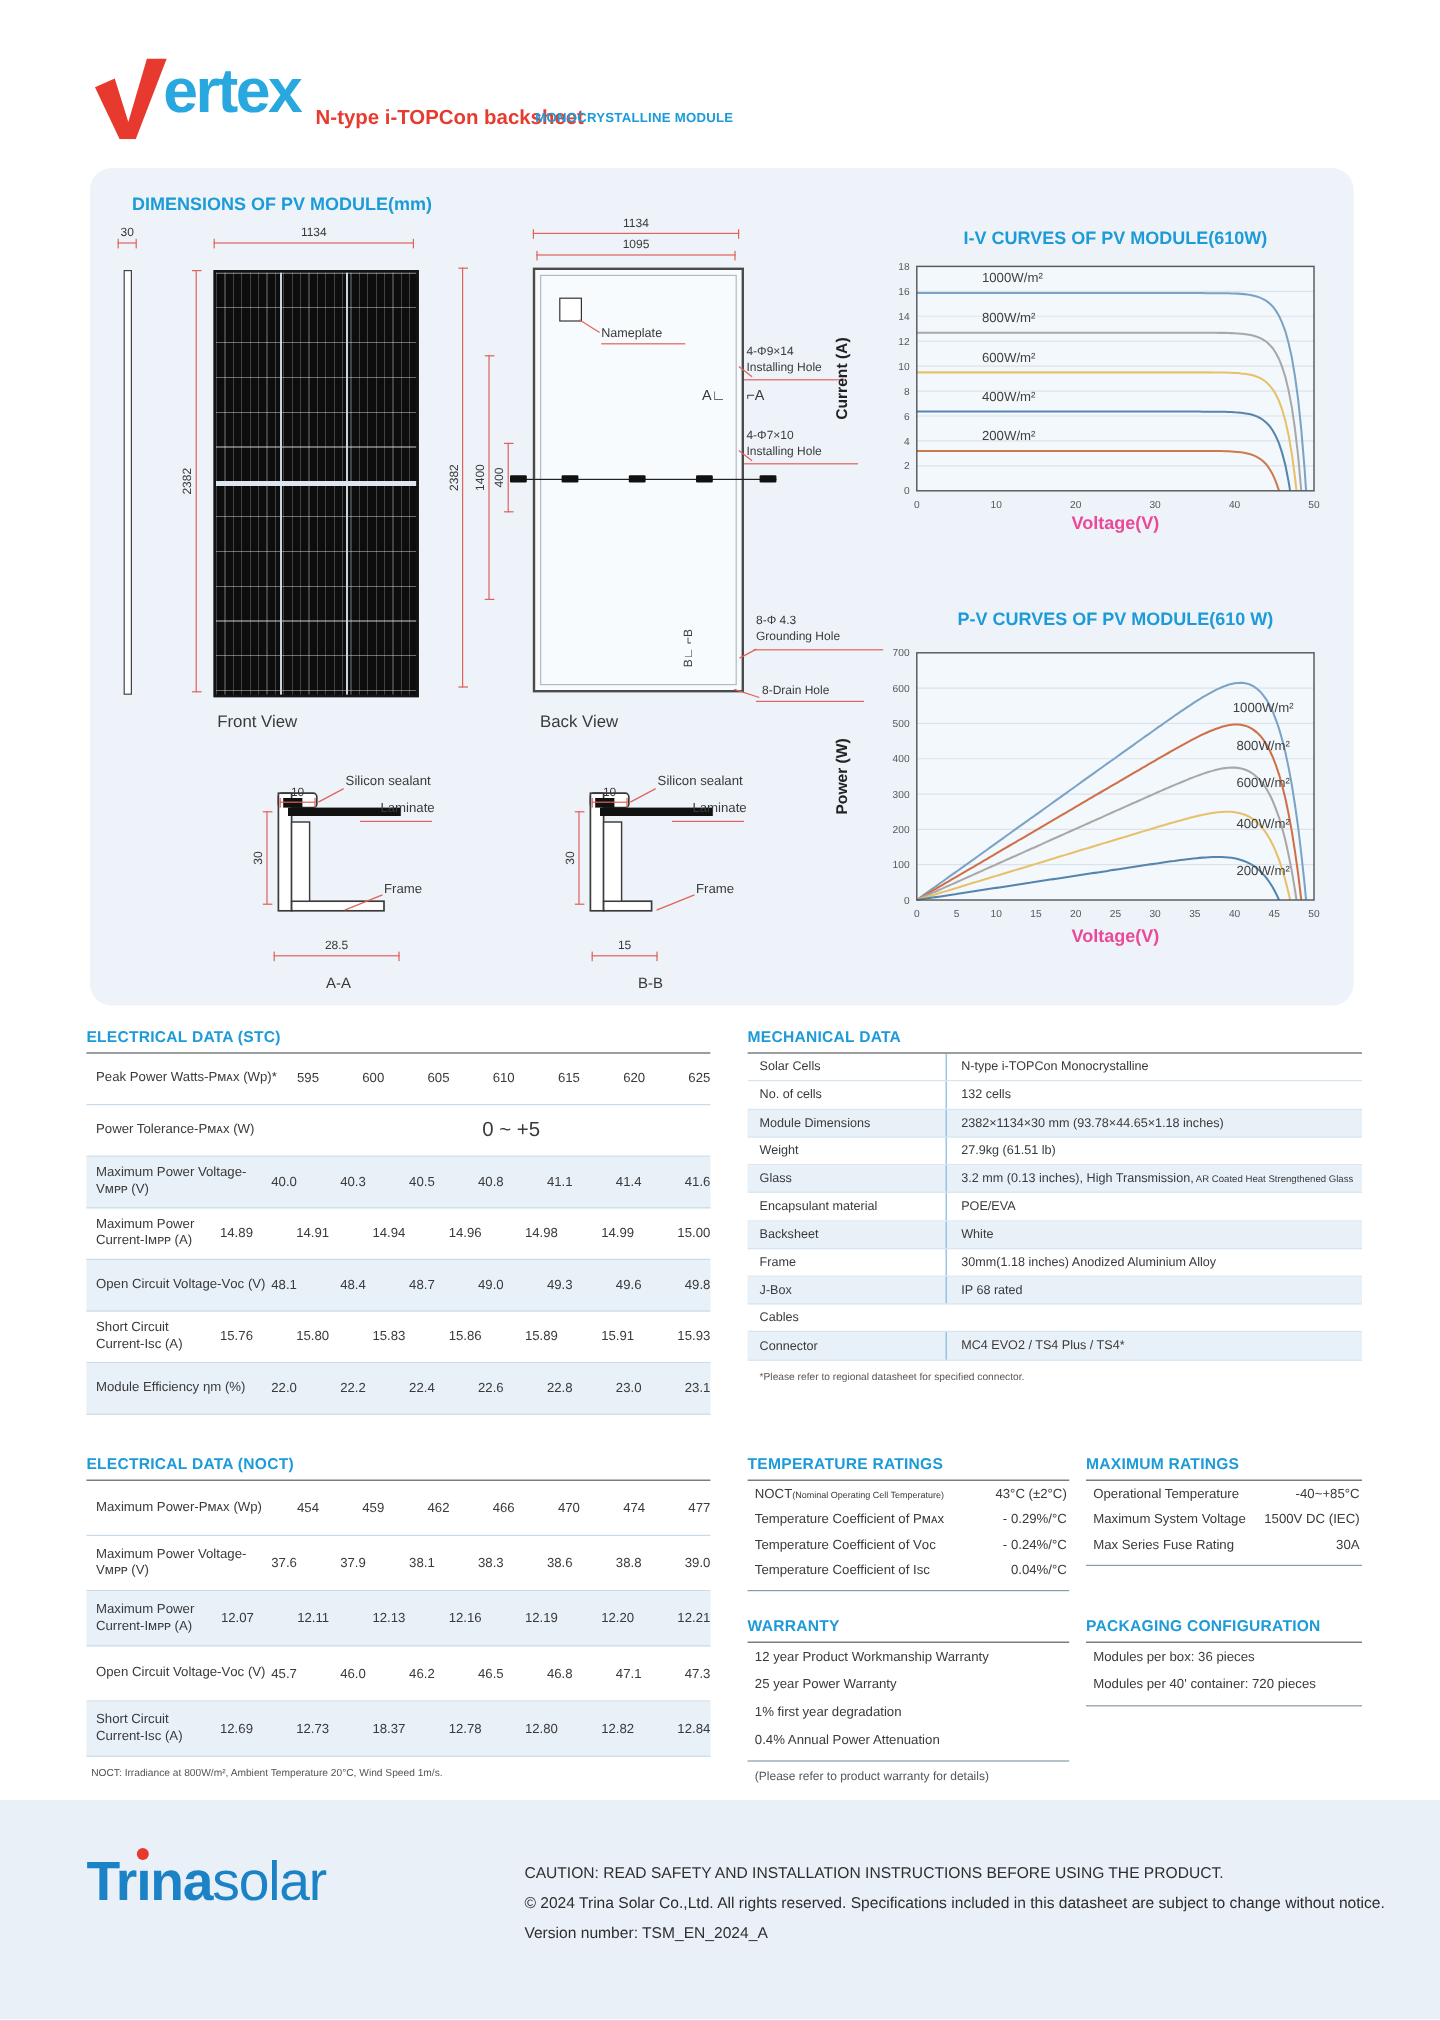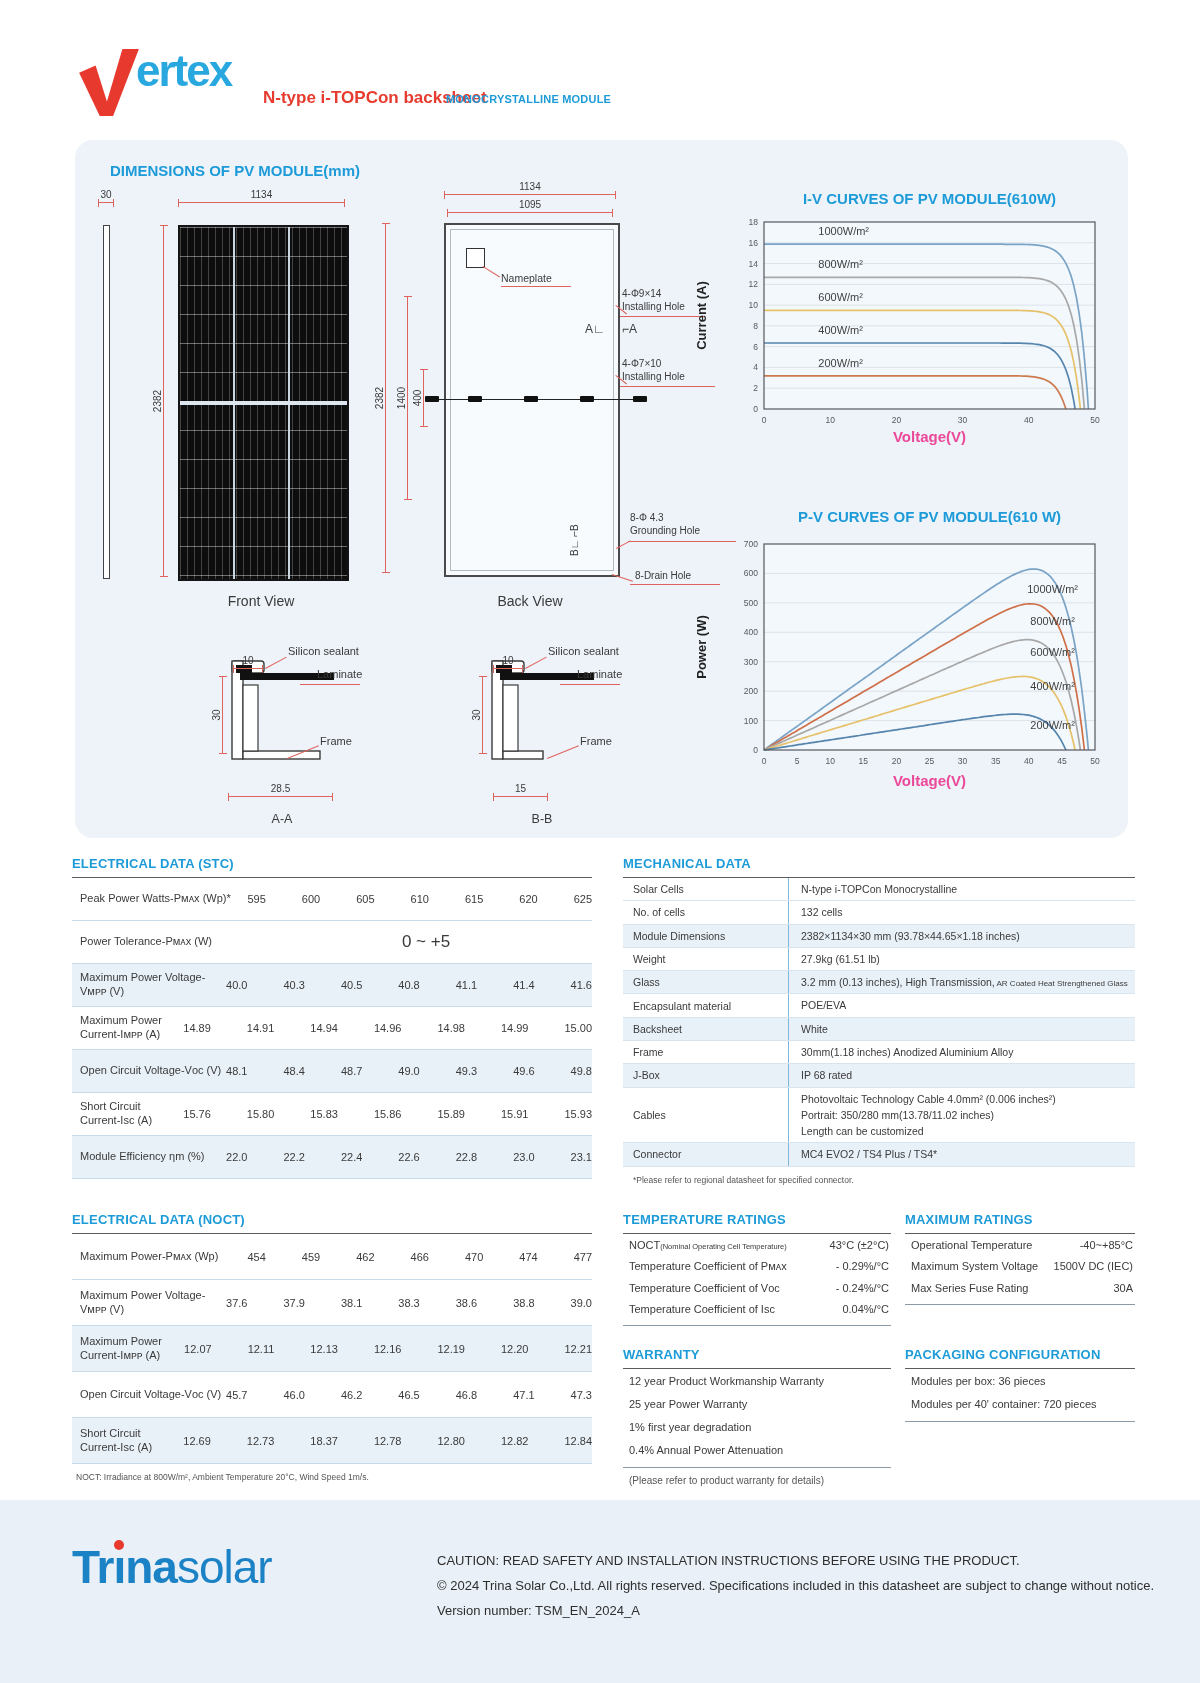--- a/index.html
+++ b/index.html
@@ -1,31 +1,31 @@
 <!DOCTYPE html>
 <html><head>
 <meta charset="utf-8">
 <style>
   html,body{margin:0;padding:0;background:#fff;}
   .page{position:relative;width:1200px;height:1683px;background:#ffffff;font-family:"Liberation Sans",sans-serif;overflow:hidden;}
   .abs{position:absolute;}
 
   
   .logo-v{position:absolute;left:78px;top:48px;}
-  .logo-ertex{position:absolute;left:136px;top:46px;font-size:44px;font-weight:bold;color:#29a8e0;letter-spacing:-2px;}
+  .logo-ertex{position:absolute;left:136px;top:46px;font-size:52px;font-weight:bold;color:#29a8e0;letter-spacing:-2px;}
   .hdr-sub1{position:absolute;left:263px;top:88px;font-size:17px;font-weight:bold;color:#e63b2e;}
   .hdr-sub2{position:absolute;left:446px;top:93px;font-size:11px;font-weight:bold;color:#1d9bd8;letter-spacing:0.2px;}
 
   
   .panel{position:absolute;left:75px;top:140px;width:1053px;height:698px;background:#edf3f9;border-radius:18px;}
   .dim-title{position:absolute;left:35px;top:22px;font-size:15px;font-weight:bold;color:#1d9bd8;}
 
   
   .dlabel{position:absolute;font-size:10px;color:#3a3a3a;white-space:nowrap;}
-  .caption{position:absolute;font-size:14px;color:#3a3a3a;text-align:center;}
+  .caption{position:absolute;font-size:14px;color:#3a3a3a;}
   .hdim{position:absolute;border-top:1px solid #e0625c;}
   .hdim::before,.hdim::after{content:"";position:absolute;top:-4px;width:1px;height:8px;background:#e0625c;}
   .hdim::before{left:0;}.hdim::after{right:0;}
   .hdim>span{position:absolute;left:50%;transform:translateX(-50%);top:-14px;font-size:10px;color:#3a3a3a;white-space:nowrap;}
   .vdim{position:absolute;border-left:1px solid #e0625c;}
   .vdim::before,.vdim::after{content:"";position:absolute;left:-4px;height:1px;width:8px;background:#e0625c;}
   .vdim::before{top:0;}.vdim::after{bottom:0;}
   .vdim>span{position:absolute;top:50%;left:-7px;transform:translate(-50%,-50%) rotate(-90deg);font-size:10px;color:#3a3a3a;white-space:nowrap;}
   .lead{position:absolute;height:0;border-top:1px solid #e0625c;transform-origin:0 0;}
 
@@ -507,25 +507,20 @@
           </div>
         </div>
         <div class="mrow shaded">
           <div class="mlabel">J-Box</div>
           <div class="mval">
             <div>IP 68 rated</div>
           </div>
         </div>
         <div class="mrow">
           <div class="mlabel">Cables</div>
-          <div class="mval">
-            <div>Photovoltaic Technology Cable 4.0mm² (0.006 inches²)</div>
-            <div>Portrait: 350/280 mm(13.78/11.02 inches)</div>
-            <div>Length can be customized</div>
-          </div>
         </div>
         <div class="mrow shaded">
           <div class="mlabel">Connector</div>
           <div class="mval">
             <div>MC4 EVO2 / TS4 Plus / TS4*</div>
           </div>
         </div>
       </div>
     <div class="footnote" style="padding-left:10px;">*Please refer to regional datasheet for specified connector.</div>
   </div>

